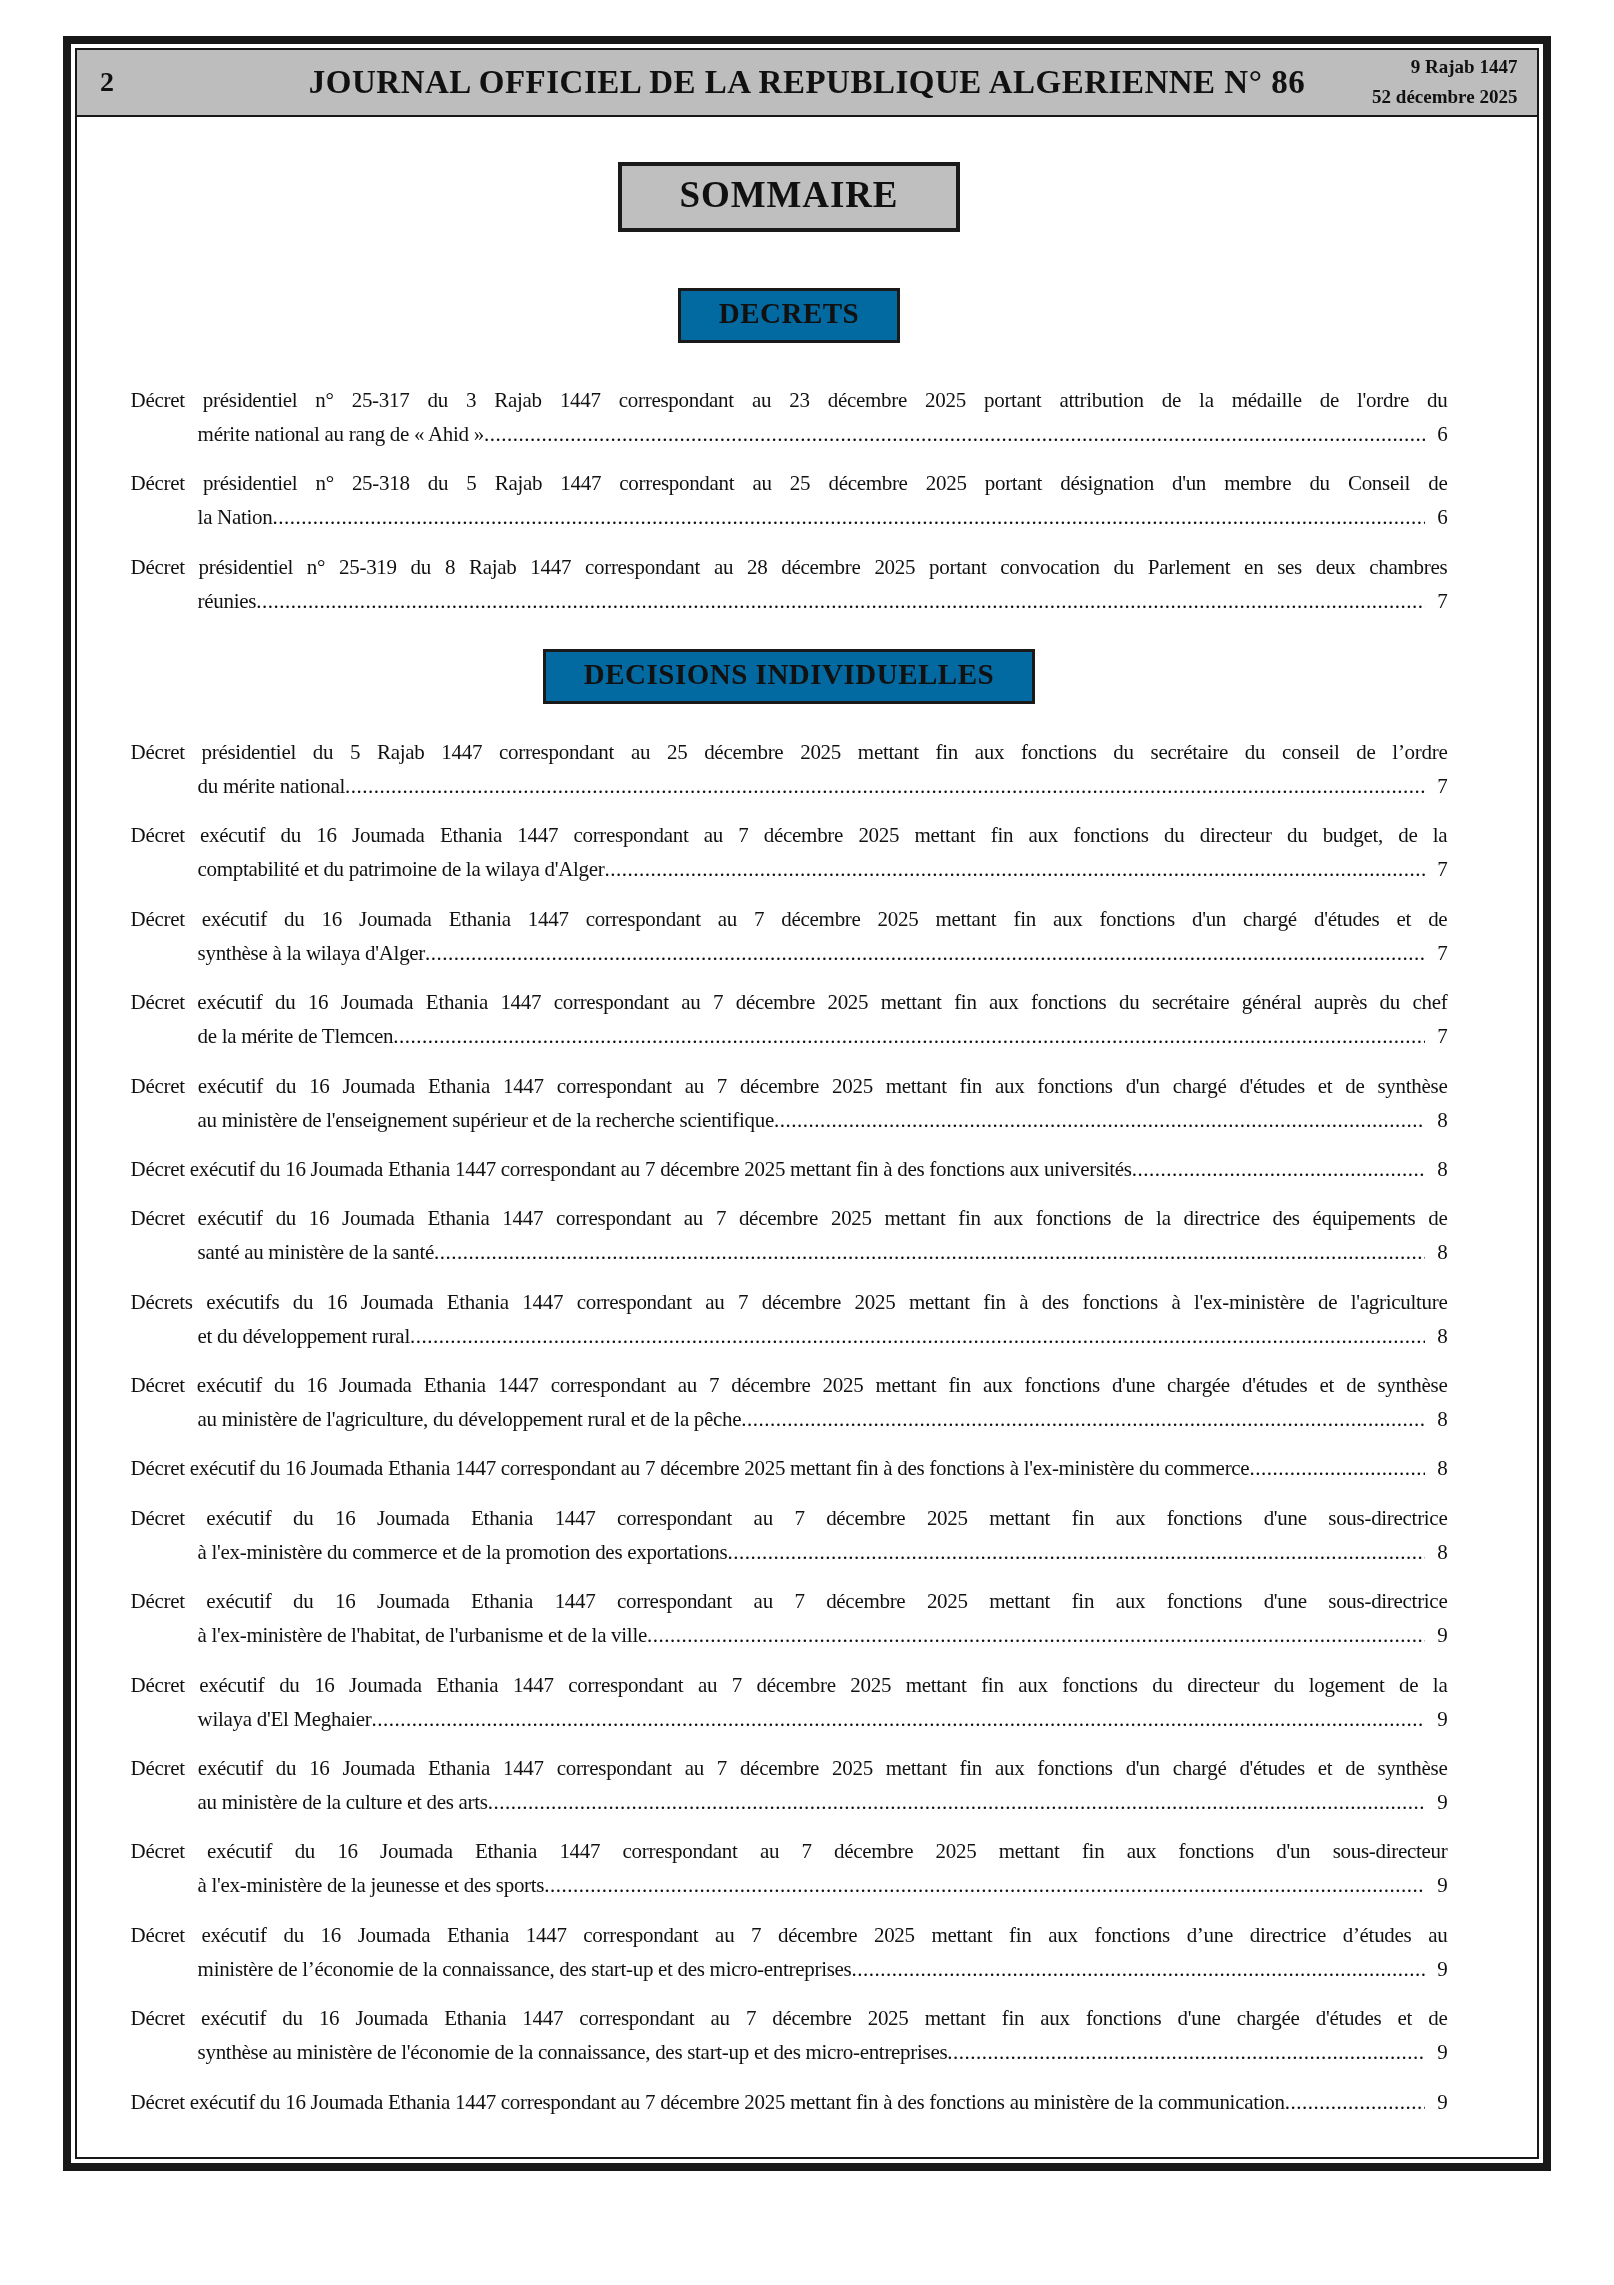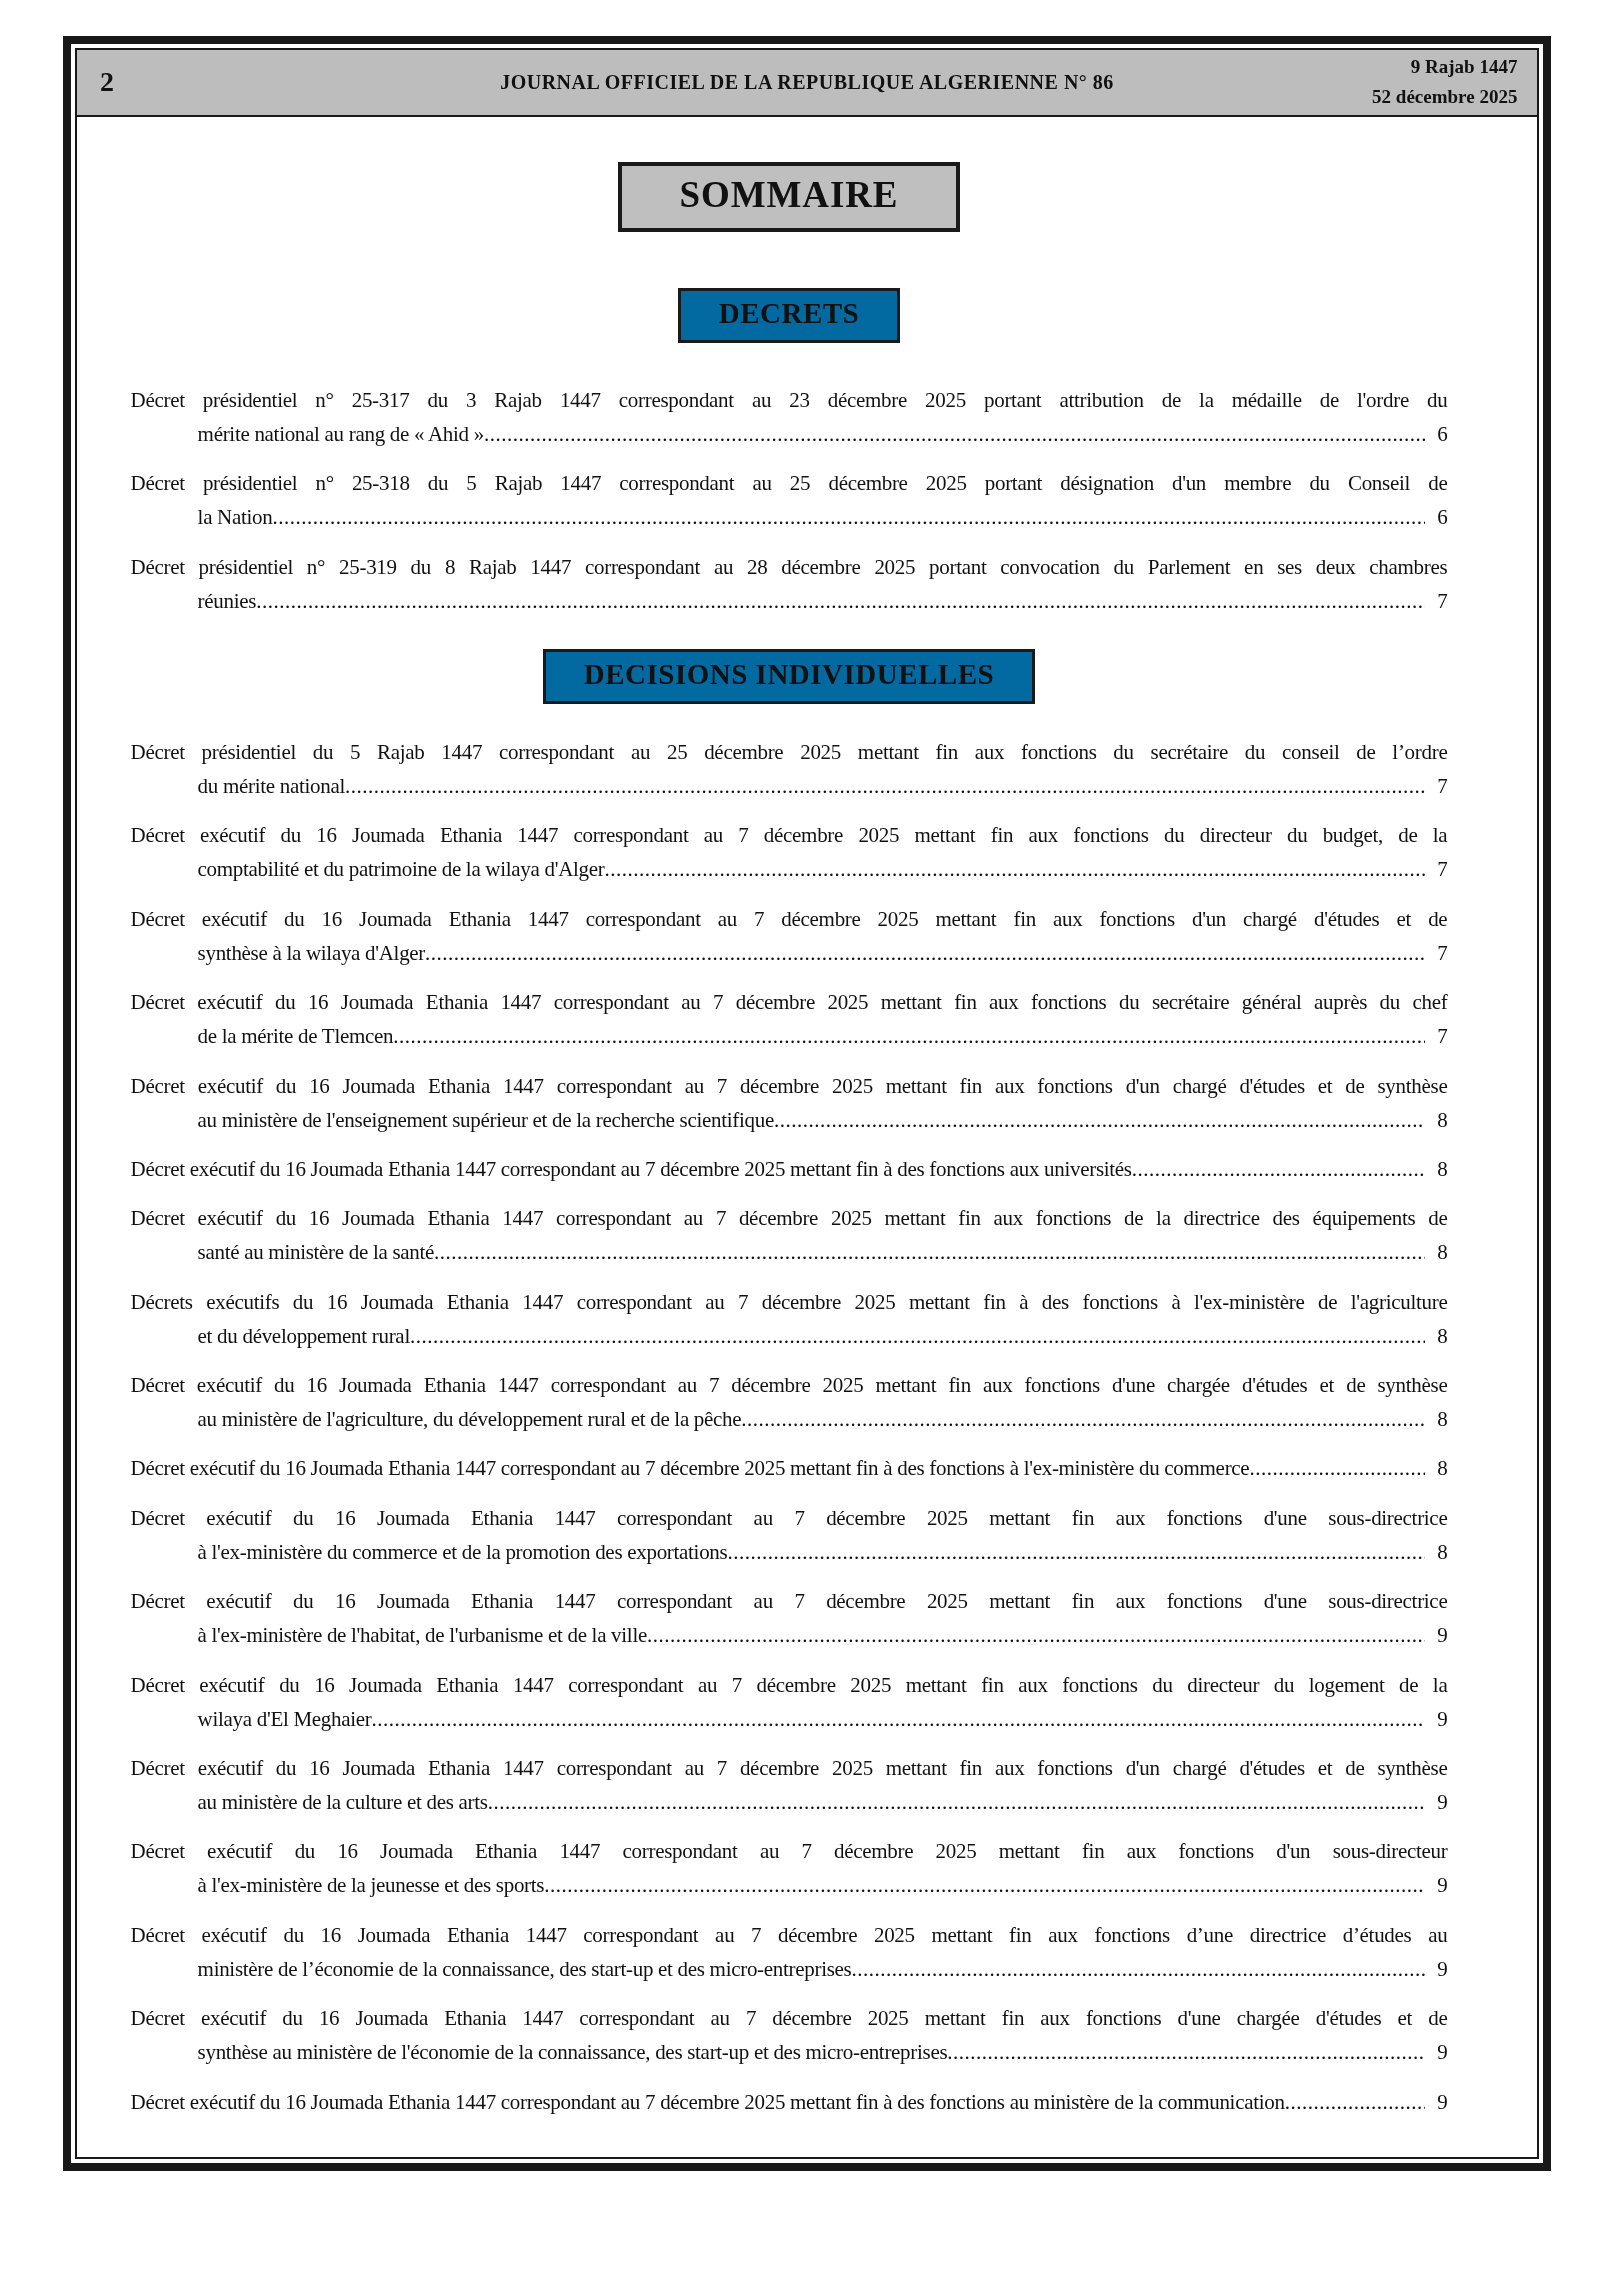--- a/index.html
+++ b/index.html
@@ -21,21 +21,21 @@
   .band {
     position: relative; height: 67px; flex: none;
     background: #bdbdbd; border-bottom: 2.7px solid #181818;
   }
   .band .pageno {
     position: absolute; left: 23.5px; top: 50%; transform: translateY(-50%);
     font-size: 28px; font-weight: bold;
   }
   .band .jtitle {
     position: absolute; left: 0; right: 0; top: 50%; transform: translateY(-50%);
-    text-align: center; font-size: 20px; font-weight: bold; letter-spacing: 0.5px;
+    text-align: center; font-size: 33px; font-weight: bold; letter-spacing: 0.5px;
   }
   .band .dates {
     position: absolute; right: 20px; top: 50%; transform: translateY(-50%);
     text-align: right; font-size: 19px; font-weight: bold; line-height: 30px;
   }
 
   
   .content { flex: 1; padding: 45px 90px 18px 54px; border-radius: 23px; }
 
   .titlebox {

